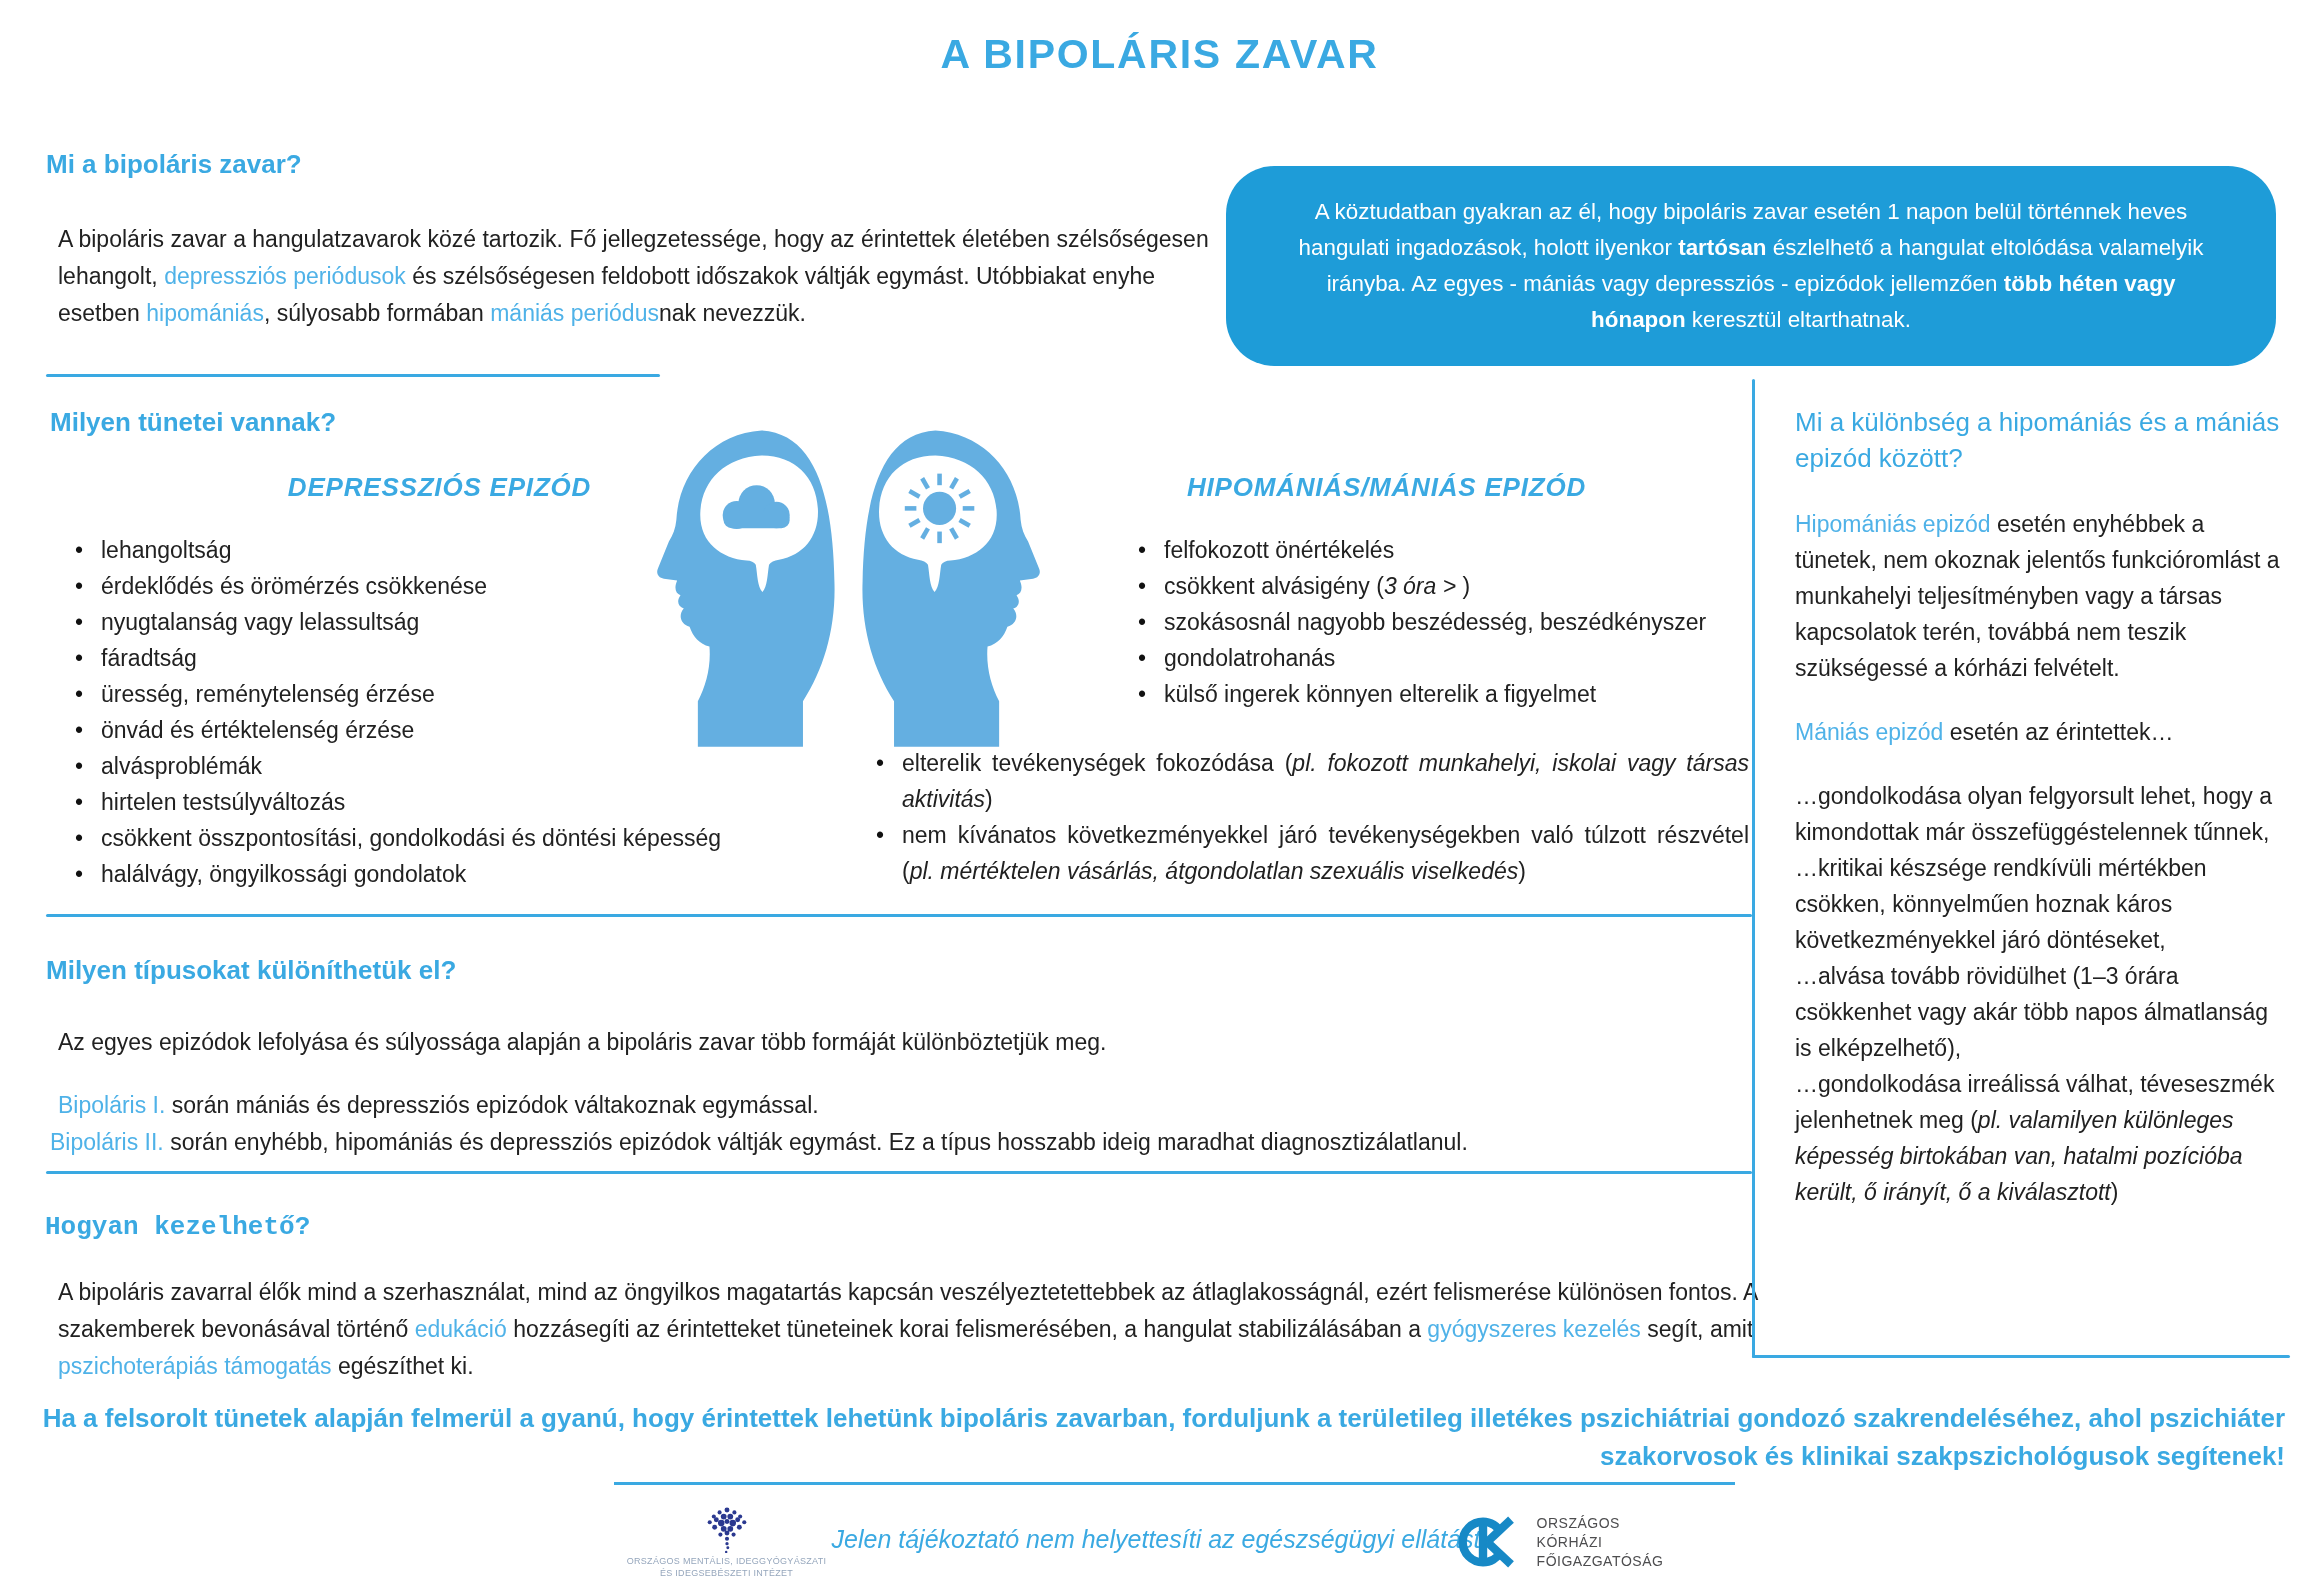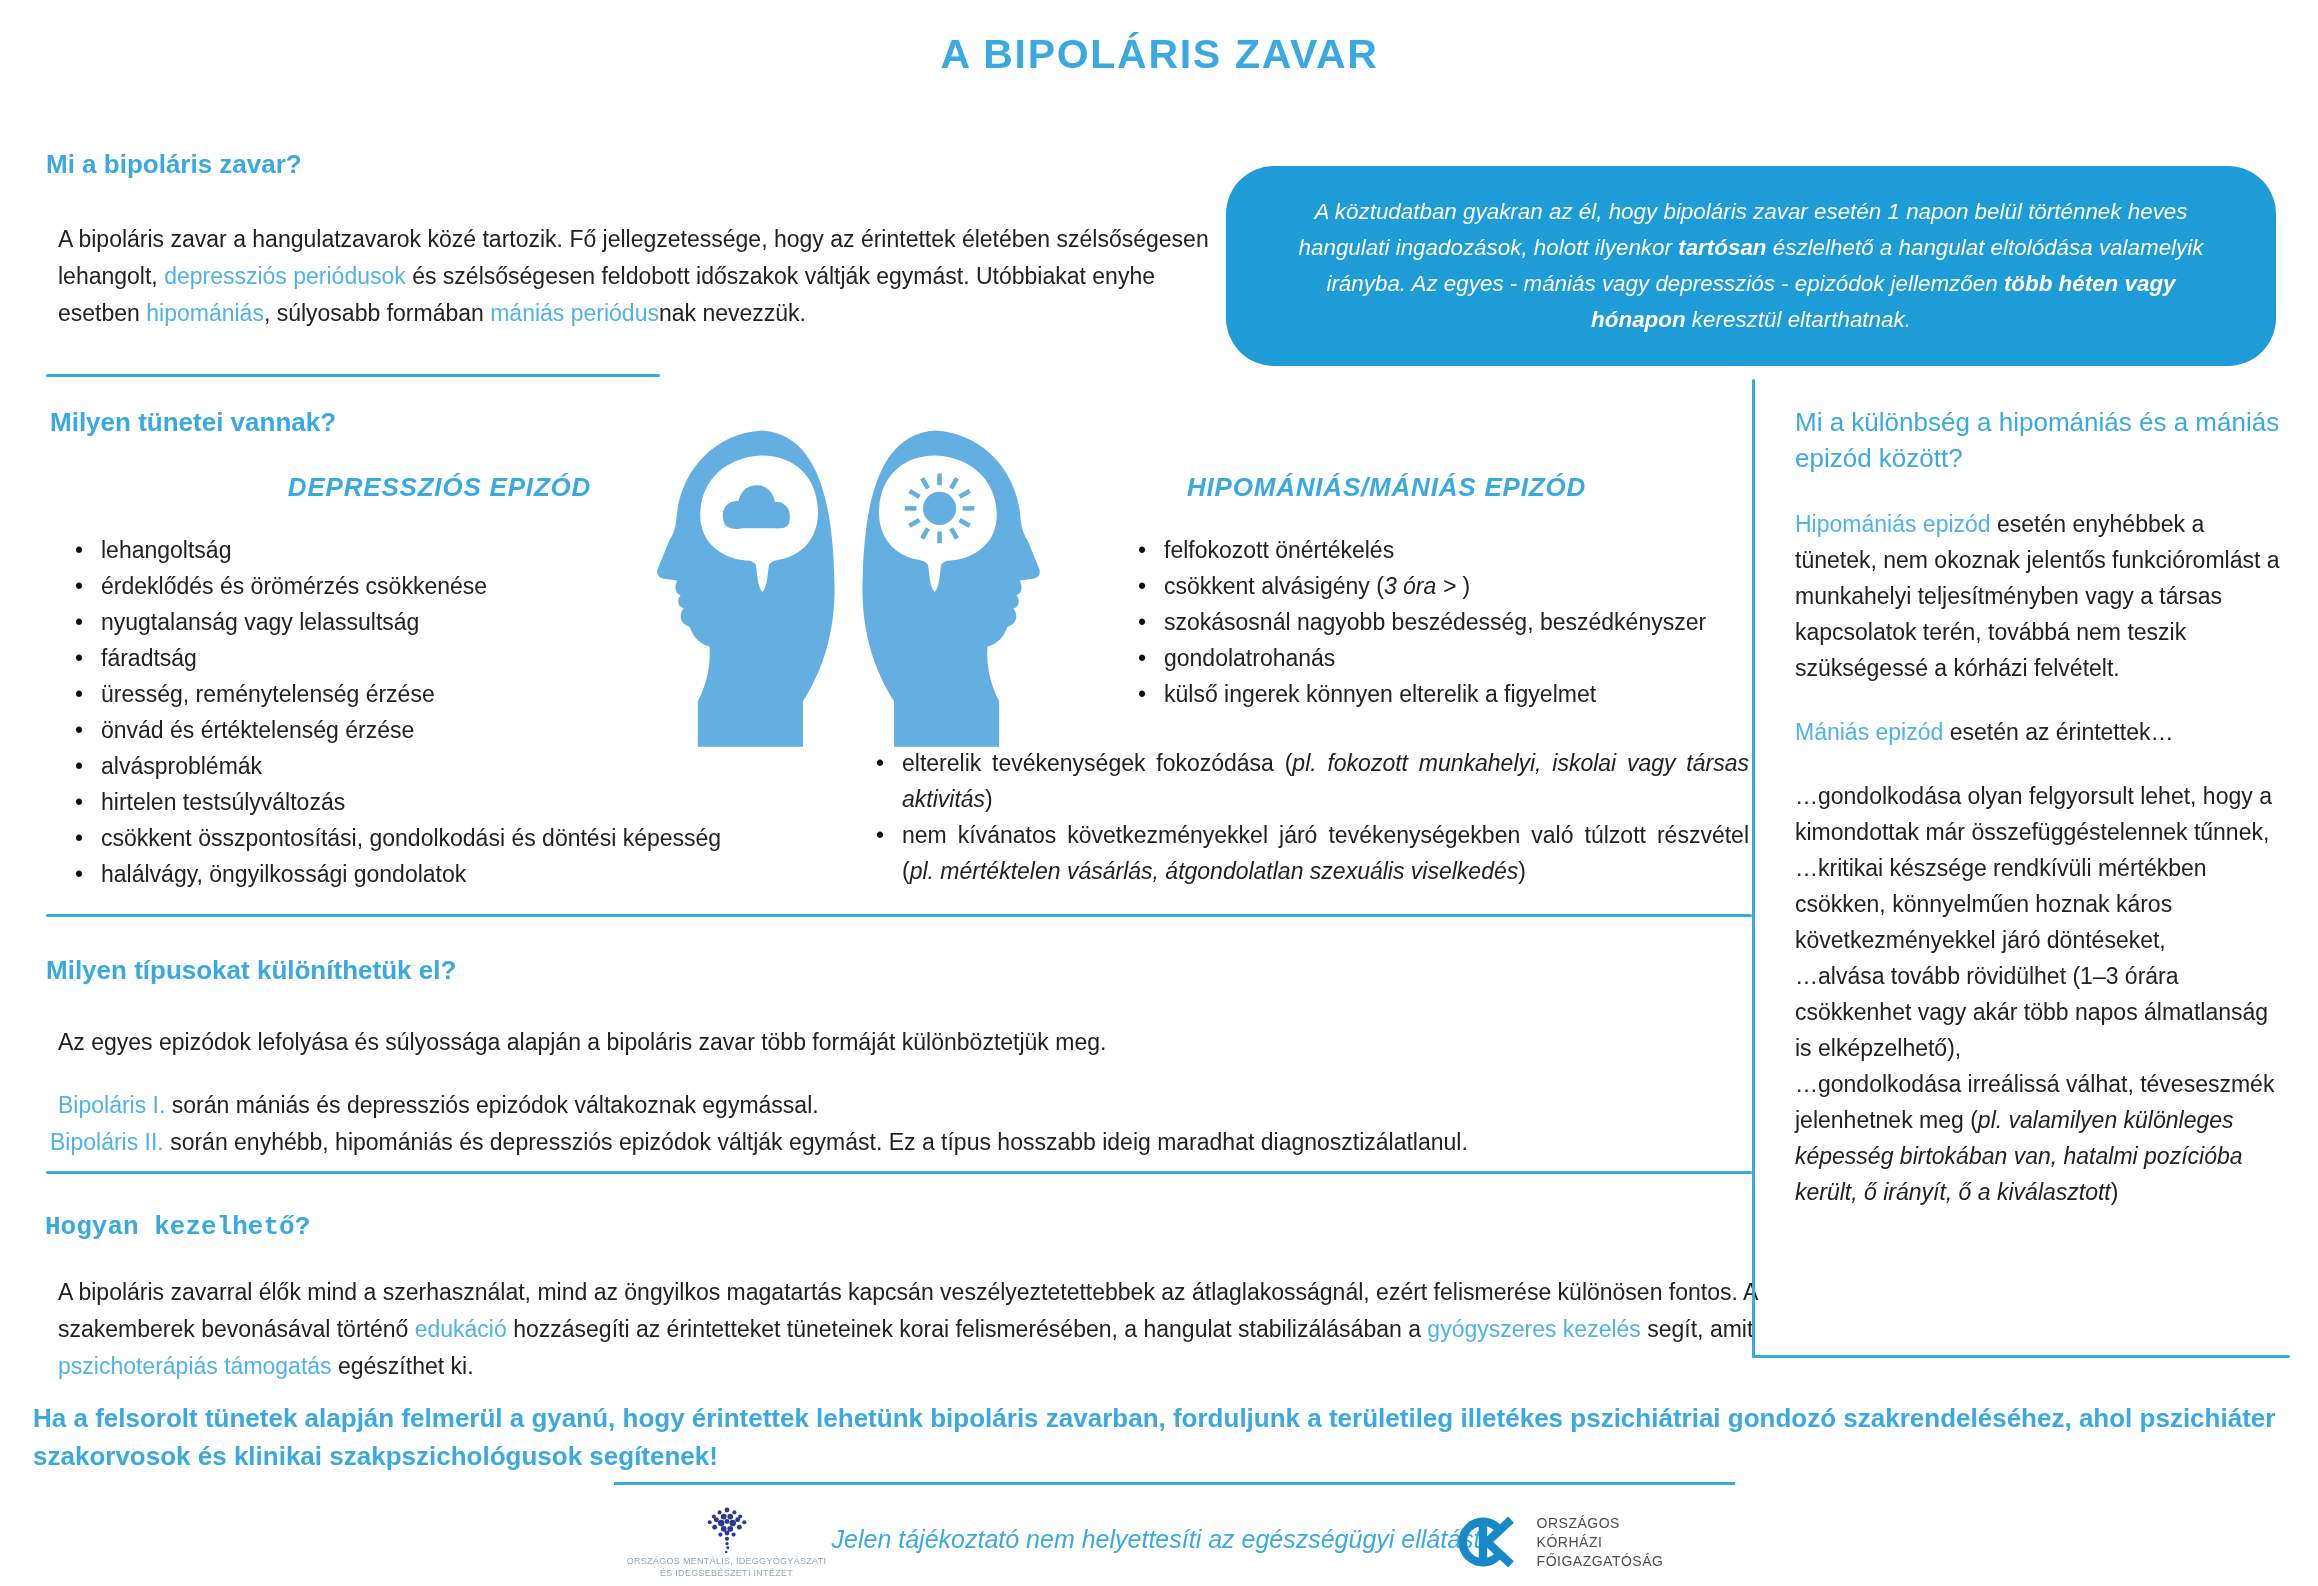--- a/index.html
+++ b/index.html
@@ -27,21 +27,21 @@
   }
   .link{color:var(--link);}
   .hr{position:absolute;height:3.3px;background:var(--accent);border-radius:1.7px;}
   
   .infobox{
     position:absolute;left:1226px;top:166px;width:1050px;height:200px;
     background:var(--box);border-radius:48px;display:flex;align-items:center;justify-content:center;
     padding:8.3px 53px;
   }
   .infobox p{
-    margin:0;color:#fff;font-size:22.4px;line-height:36px;text-align:center;font-style:italic;
+    margin:0;color:#fff;font-size:22.4px;line-height:36px;text-align:center;
   }
   .infobox b{font-weight:bold;}
   
   .sub-h{
     position:absolute;margin:0;font-size:26px;font-weight:bold;font-style:italic;
     color:var(--accent);text-align:center;letter-spacing:0.8px;
   }
   
   .blist{position:absolute;margin:0;padding:0;list-style:none;font-size:23px;line-height:36px;}
   .blist li{position:relative;padding-left:31px;margin:0;}
@@ -53,21 +53,21 @@
   .sun-ray{stroke:var(--head);stroke-width:5.5;}
   
   .sb-vline{position:absolute;left:1752px;top:379px;width:3.3px;height:979px;background:var(--accent);border-radius:1.7px;}
   .sb-bline{position:absolute;left:1752px;top:1355px;width:538px;height:3.3px;background:var(--accent);border-radius:1.7px;}
   .sidebar{position:absolute;left:1795px;top:404px;width:494px;font-size:23px;line-height:36px;}
   .sidebar h3{margin:0 0 30px 0;font-size:26px;line-height:36px;font-weight:normal;color:var(--accent);}
   .sidebar p{margin:0 0 28px 0;}
   .sidebar .preline{white-space:pre-line;margin-bottom:0;}
   
   .banner{
-    position:absolute;left:33px;top:1399px;width:2252px;margin:0;text-align:left;
+    position:absolute;left:33px;top:1399px;width:2252px;margin:0;text-align:right;
     font-size:26px;line-height:38px;font-weight:bold;color:var(--accent);
   }
   .footer-hr{position:absolute;left:614px;top:1482px;width:1121px;height:2.5px;background:var(--accent);}
   .nmi{position:absolute;left:623px;top:1505px;width:207px;text-align:center;}
   .nmi .cap{font-size:9px;line-height:11.6px;color:#95A6BC;letter-spacing:0.3px;}
   .disclaimer{
     position:absolute;left:787px;top:1525px;width:745px;margin:0;text-align:center;
     font-size:25px;font-style:italic;color:var(--accent);
   }
   .okfo{position:absolute;left:1455px;top:1507px;display:flex;align-items:center;gap:11.6px;}

